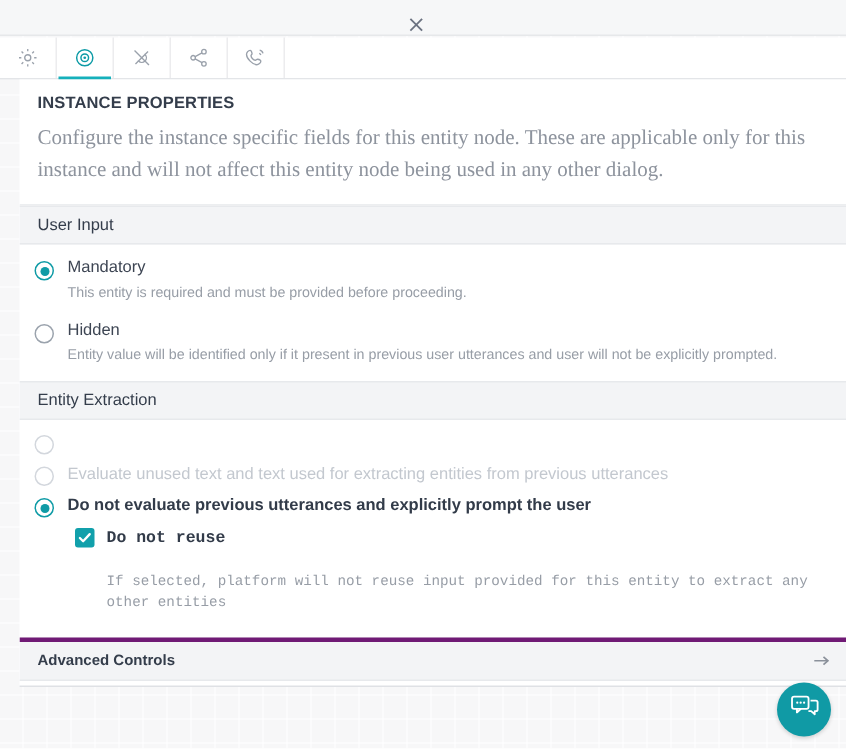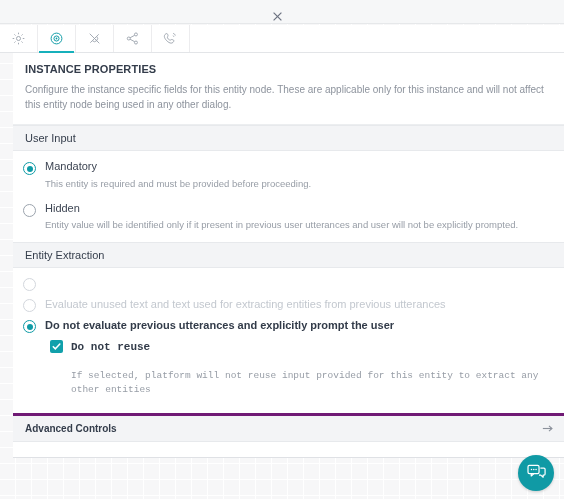--- a/index.html
+++ b/index.html
@@ -118,24 +118,25 @@
     border-bottom: 1px solid #eceef0;
   }
   .intro h1 {
     font-size: 11px;
     font-weight: bold;
     color: #343d4b;
     letter-spacing: .1px;
     margin-bottom: 7px;
   }
   .intro p {
-    font-size: 10px;
+    font-size: 14px;
     color: #8d939d;
     line-height: 1.5;
     max-width: 540px;
+    font-family: Liberation Serif, serif;
   }
 
   .section-head {
     background: #f3f4f6;
     border-top: 1px solid #e7e9ec;
     border-bottom: 1px solid #e7e9ec;
     padding: 6px 12px;
     font-size: 11px;
     font-weight: normal;
     color: #343d4b;

